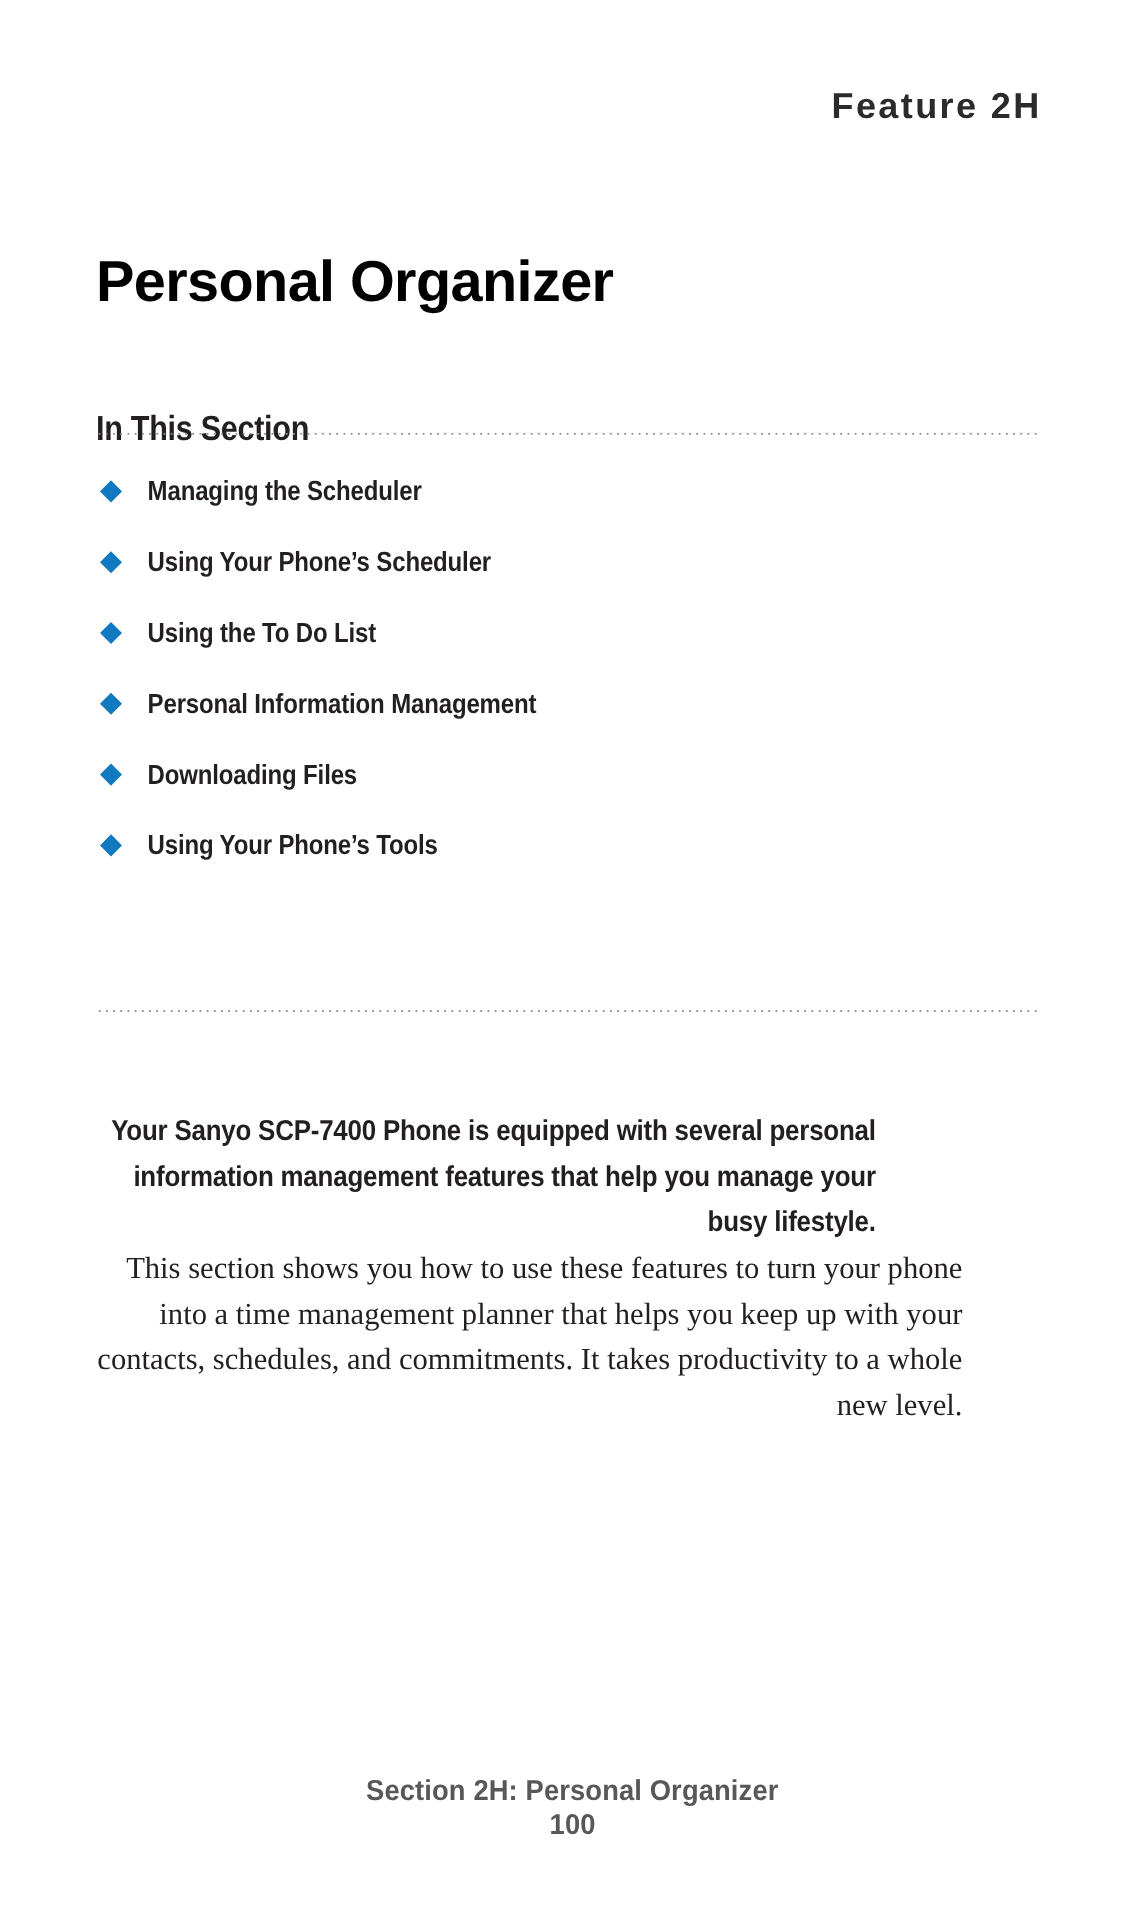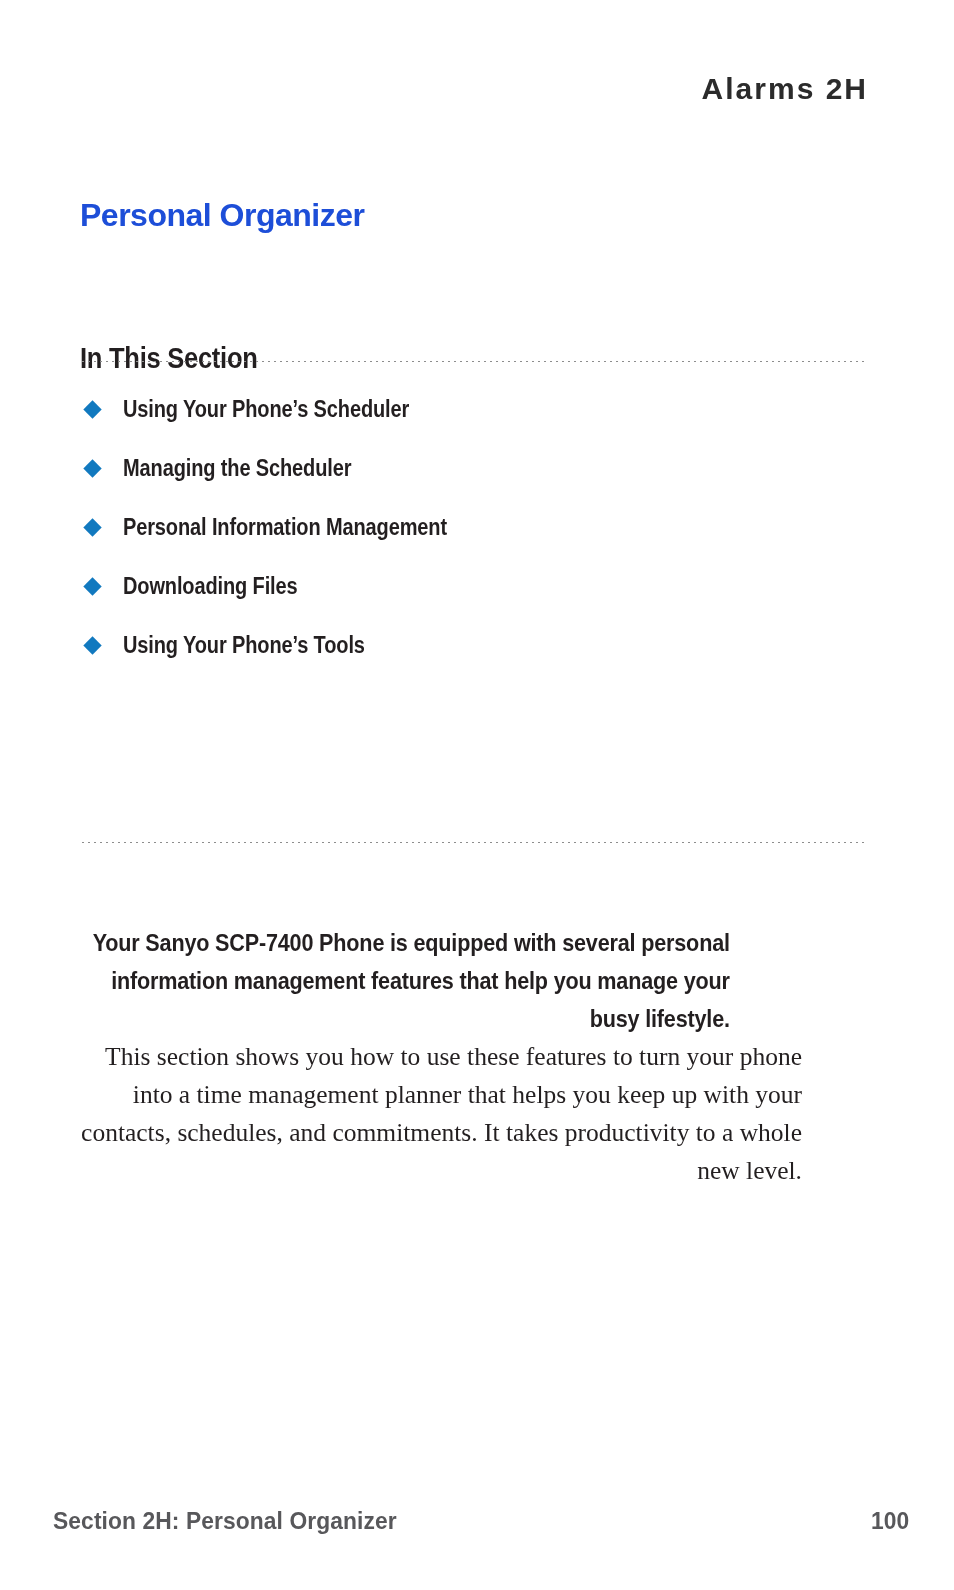--- a/index.html
+++ b/index.html
@@ -37,23 +37,23 @@
     white-space: nowrap;
   }
 
   
   .section-title {
     position: absolute;
     top: 176px;
     left: 80px;
     font-family: "Liberation Sans", sans-serif;
     font-weight: bold;
-    font-size: 32px;
+    font-size: 48px;
     letter-spacing: -0.5px;
-    color: #1d4ed8;
+    color: #000000;
     white-space: nowrap;
   }
 
   
   .in-this-section {
     position: absolute;
     top: 318px;
     left: 80px;
     font-family: "Liberation Sans Narrow", "Liberation Sans", sans-serif;
     font-weight: bold;
@@ -145,53 +145,58 @@
 
   
   .footer {
     position: absolute;
     bottom: 55px;
     left: 44px;
     right: 44px;
     display: flex;
     align-items: center;
     justify-content: space-between;
+    flex-direction: column;
   }
   .footer-left, .footer-right {
     font-family: "Liberation Sans Narrow", "Liberation Sans", sans-serif;
     font-weight: bold;
     font-size: 24px;
     letter-spacing: 0.1px;
     color: #58585b;
     white-space: nowrap;
   }
   .footer-left { transform: scaleX(0.95); transform-origin: left baseline; }
   .footer-right { transform: scaleX(0.95); transform-origin: right baseline; }
 </style>
 </head>
 <body>
 
 <div class="page">
 
-  <div class="running-head">Alarms 2H</div>
+  <div class="running-head">Feature 2H</div>
 
   <h1 class="section-title">Personal Organizer</h1>
 
   <h2 class="in-this-section">In This Section</h2>
 
   <div class="dotted-rule rule-top"></div>
 
   <ul class="toc-list">
     <li class="toc-item">
       <span class="toc-bullet"></span>
+      <span class="toc-label">Managing the Scheduler</span>
+    </li>
+    <li class="toc-item">
+      <span class="toc-bullet"></span>
       <span class="toc-label">Using Your Phone’s Scheduler</span>
     </li>
     <li class="toc-item">
       <span class="toc-bullet"></span>
-      <span class="toc-label">Managing the Scheduler</span>
+      <span class="toc-label">Using the To Do List</span>
     </li>
     <li class="toc-item">
       <span class="toc-bullet"></span>
       <span class="toc-label">Personal Information Management</span>
     </li>
     <li class="toc-item">
       <span class="toc-bullet"></span>
       <span class="toc-label">Downloading Files</span>
     </li>
     <li class="toc-item">

